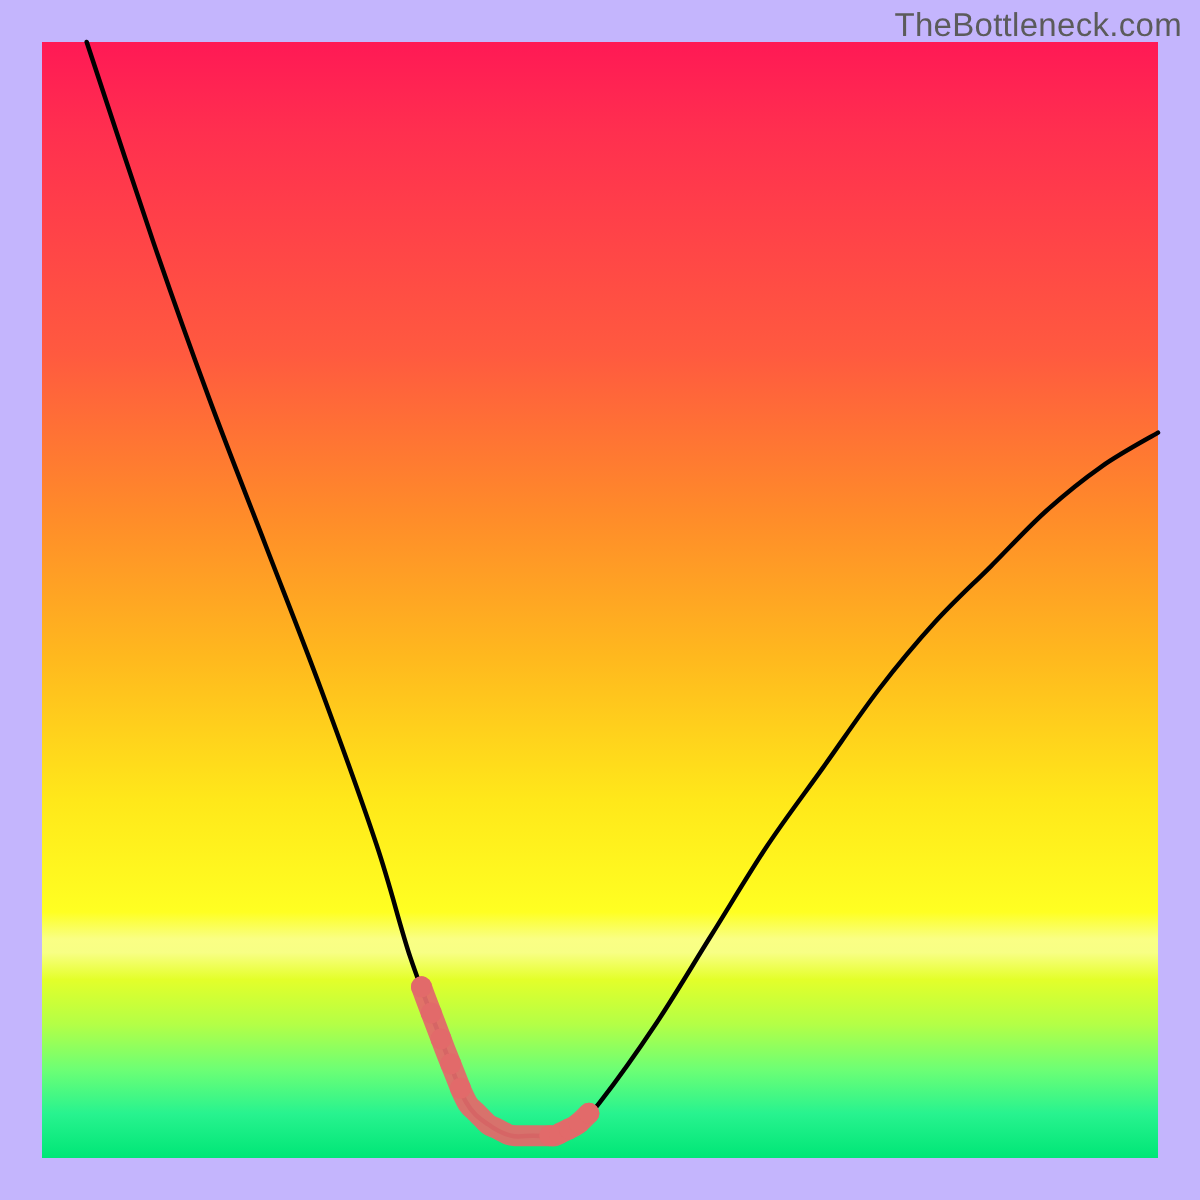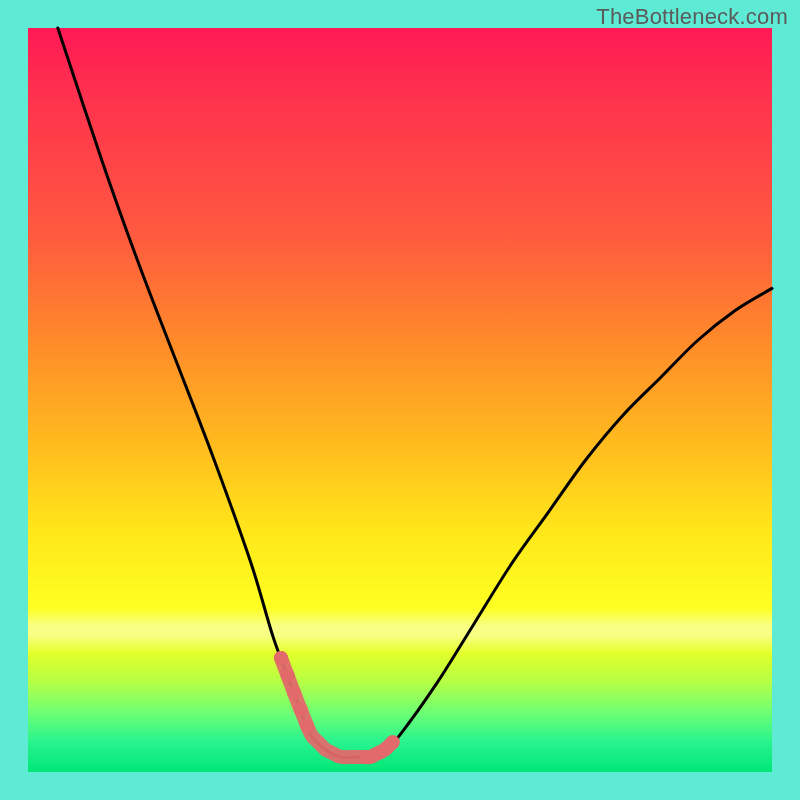--- a/index.html
+++ b/index.html
@@ -10,21 +10,21 @@
     background: #000;
     overflow: hidden;
     font-family: Arial, Helvetica, sans-serif;
   }
   .frame {
     position: absolute;
     top: 0;
     left: 0;
     width: 800px;
     height: 800px;
-    background: #5eead4;
+    background: #c4b5fd;
   }
   .plot-area {
     position: absolute;
     top: 28px;
     left: 28px;
     width: 744px;
     height: 744px;
     
     background: linear-gradient(
       to bottom,

